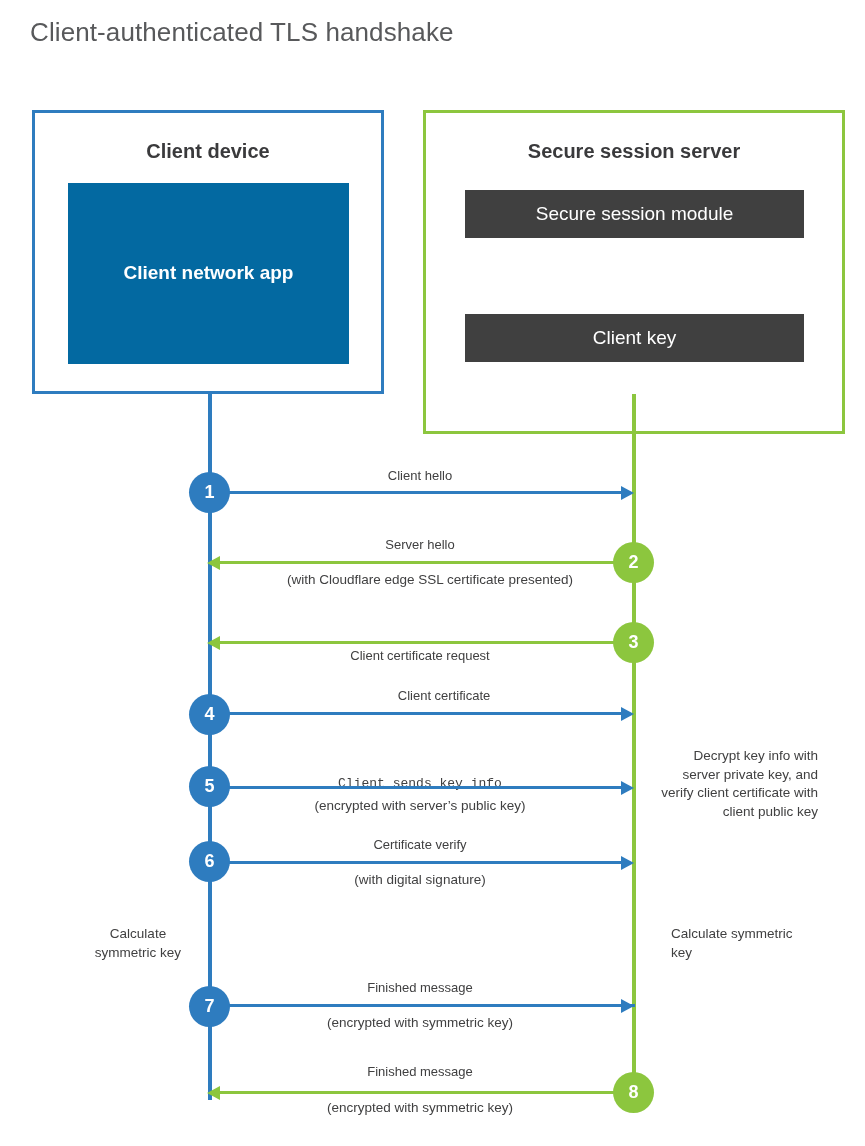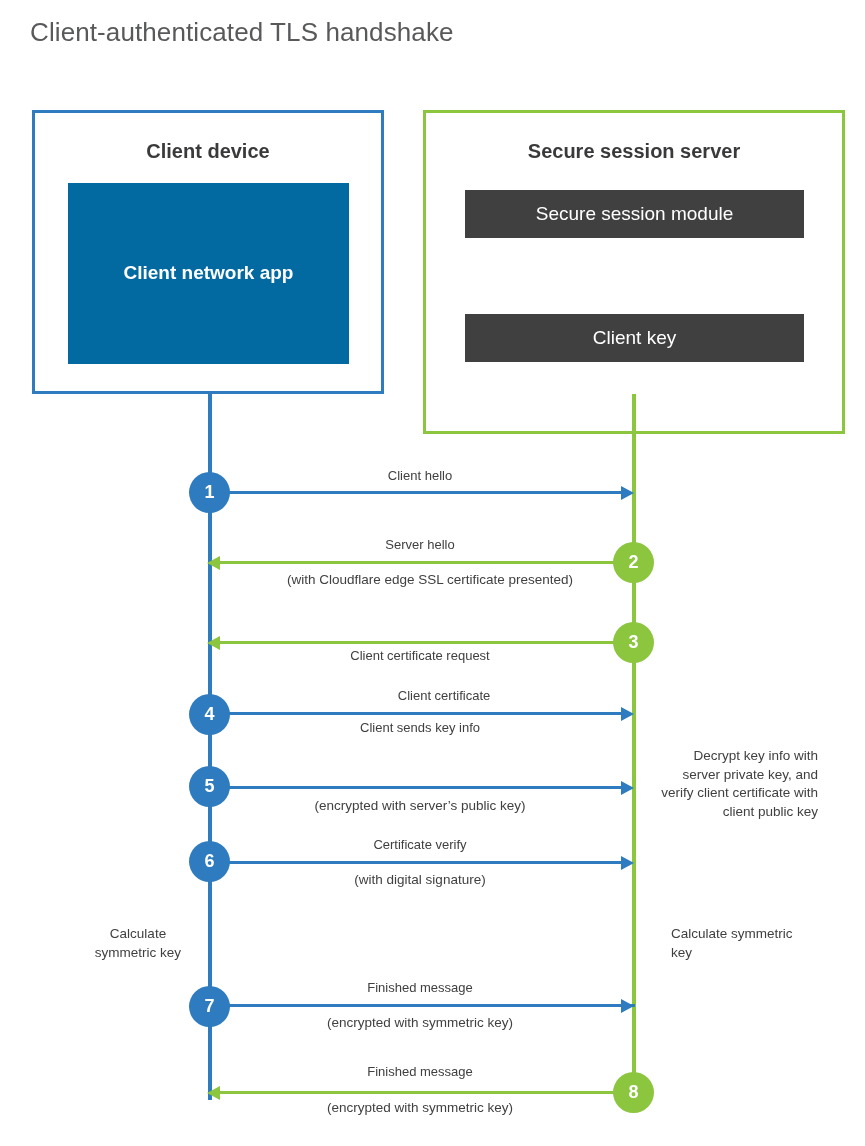--- a/index.html
+++ b/index.html
@@ -228,21 +228,21 @@
 <div class="msg-label" style="left:420px; top:648px;">Client certificate request</div>
 
 <div class="arrow-line blue" style="left:210px; top:712px; width:412px;"></div>
 <div class="arrow-head right blue" style="left:621px; top:707px;"></div>
 <div class="step-circle blue" style="top:694px;">4</div>
 <div class="msg-label" style="left:420px; top:688px;margin-left:24px;">Client certificate</div>
 
 <div class="arrow-line blue" style="left:210px; top:786px; width:412px;"></div>
 <div class="arrow-head right blue" style="left:621px; top:781px;"></div>
 <div class="step-circle blue" style="top:766px;">5</div>
-<div class="msg-label" style="left:420px; top:720px;">Client sends key info</div>
+<div class="msg-label" style="left:420px; top:776px;font-family:Liberation Mono, monospace;">Client sends key info</div>
 <div class="msg-sub" style="left:420px; top:798px;">(encrypted with server’s public key)</div>
 
 <div class="arrow-line blue" style="left:210px; top:861px; width:412px;"></div>
 <div class="arrow-head right blue" style="left:621px; top:856px;"></div>
 <div class="step-circle blue" style="top:841px;">6</div>
 <div class="msg-label" style="left:420px; top:837px;">Certificate verify</div>
 <div class="msg-sub" style="left:420px; top:872px;">(with digital signature)</div>
 
 <div class="arrow-line blue" style="left:210px; top:1004px; width:425px;"></div>
 <div class="arrow-head right blue" style="left:621px; top:999px;"></div>

